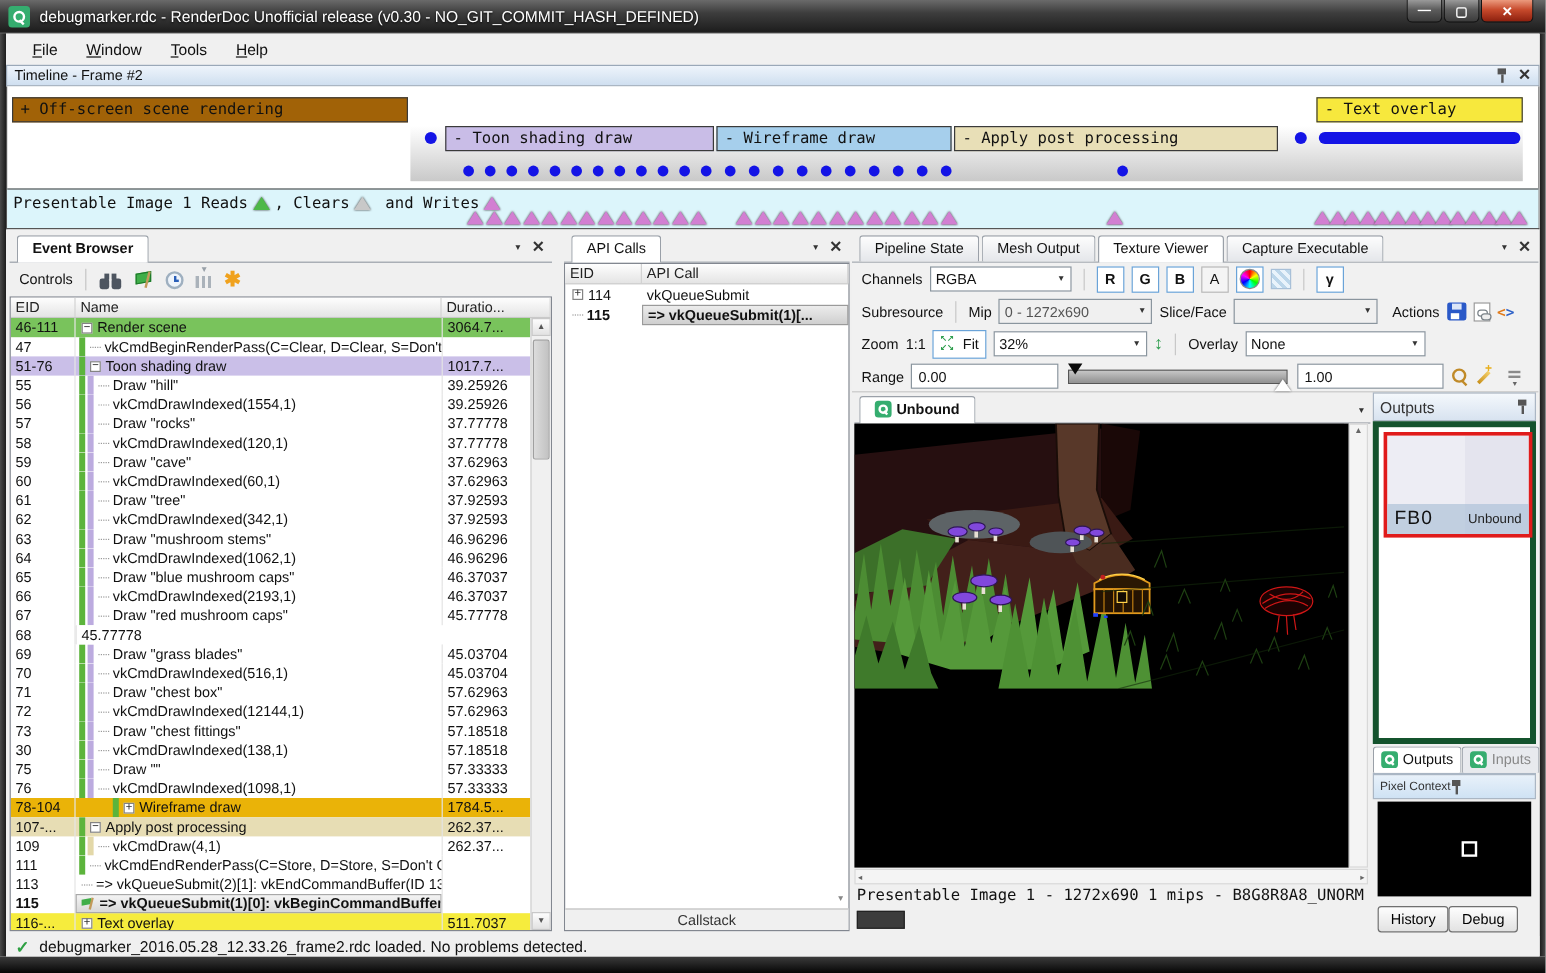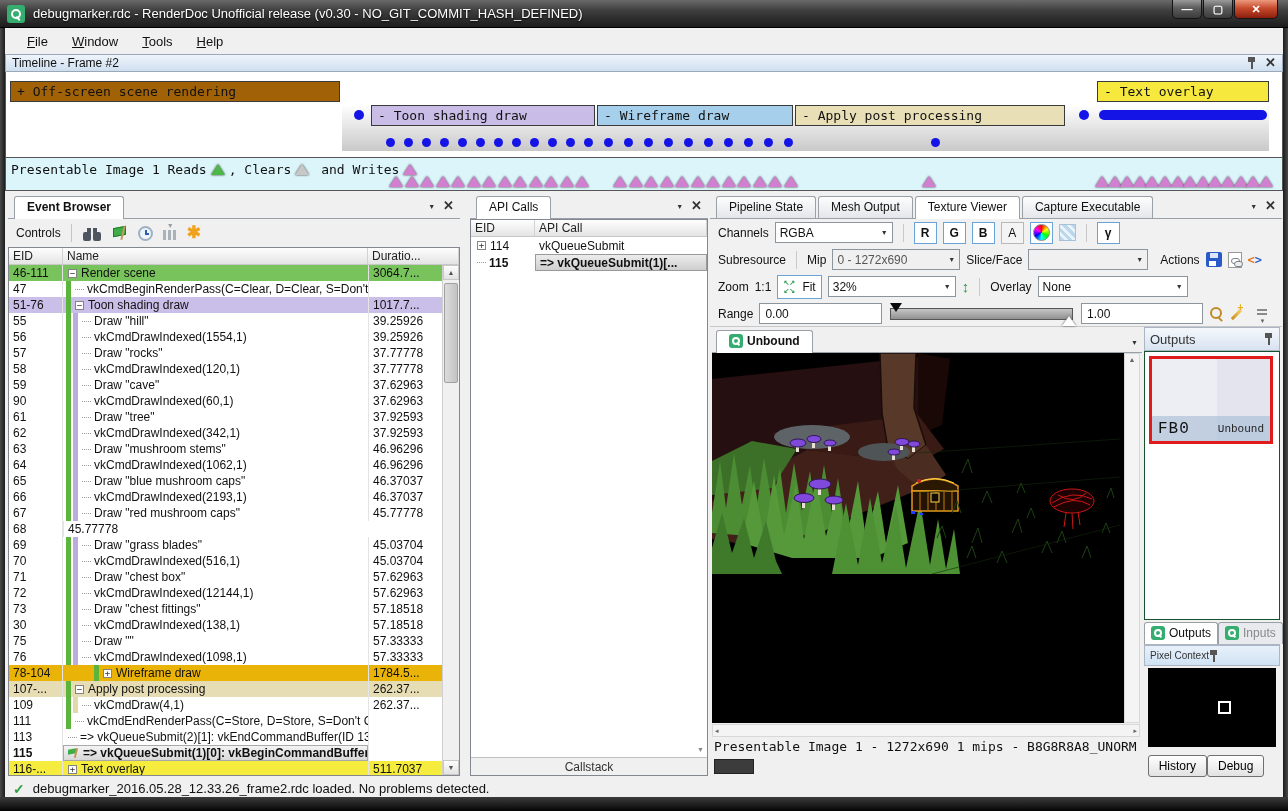--- a/index.html
+++ b/index.html
@@ -157,32 +157,32 @@
   .viewer-tabbar { position:absolute; left:2px; top:0; width:430px; height:26px; border-bottom:1px solid #9aa0a8; display:flex; align-items:flex-end; padding-left:4px; }
   .viewport { position:absolute; left:2px; top:26px; width:412px; height:370px; background:#000; overflow:hidden; }
   .vp-vscroll { position:absolute; left:414px; top:26px; width:16px; height:370px; background:#f4f4f4; border:1px solid #d8d8d8; }
   .vp-hscroll { position:absolute; left:2px; top:397px; width:428px; height:13px; background:#f4f4f4; border:1px solid #d8d8d8; display:flex; justify-content:space-between; align-items:center; padding:0 2px; font-size:7px; color:#666; }
   .tex-status { position:absolute; left:4px; top:412px; width:426px; font-family:"DejaVu Sans Mono",monospace; font-size:13px; }
   .tex-swatch { position:absolute; left:4px; top:432px; width:40px; height:15px; background:#3c3c3c; border:1px solid #222; }
 
   .side { position:absolute; left:434px; top:0; right:2px; bottom:0; }
   .side-head { height:24px; background:linear-gradient(#f4f8fc,#d8e3f0); border:1px solid #aab6c4; display:flex; align-items:center; padding:0 5px; font-size:13px; color:#333; }
   .side-head .sp, .tl-header .sp { flex:1; }
-  .side-body { position:absolute; left:0; top:24px; right:0; height:269px; background:#fff; border:1px solid #14532d;font-family:Liberation Mono, monospace; }
+  .side-body { position:absolute; left:0; top:24px; right:0; height:269px; background:#fff; border:5px solid #14532d; }
   .fb-thumb { position:absolute; left:4px; top:4px; width:124px; height:88px; border:3px solid #e01b1b; background:linear-gradient(90deg,#ededf4 0 55%,#e4e4ee 55%); }
   .fb-strip { position:absolute; left:0; bottom:0; width:100%; height:25px; background:rgba(178,196,218,.75); display:flex; align-items:center; justify-content:space-between; padding:0 6px; }
   .fb-label { font-size:16px; letter-spacing:1px; }
   .fb-status { font-size:11px; color:#222; }
   .side-tabs { position:absolute; left:0; top:293px; right:0; height:25px; display:flex; align-items:flex-end; border-bottom:1px solid #aab6c4; }
   .side-tab { display:flex; align-items:center; gap:4px; padding:3px 6px 4px; border:1px solid #9aa0a8; border-bottom:none; border-radius:3px 3px 0 0; background:#fff; font-size:12px; }
   .side-tab.off { background:#e8eaee; color:#888; }
   .px-head { position:absolute; left:0; top:318px; right:0; height:21px; background:linear-gradient(#e8f1fa,#cfe2f4); border:1px solid #aab6c4; display:flex; align-items:center; padding:0 5px; font-size:10px; color:#333; }
   .px-box { position:absolute; left:4px; top:341px; width:128px; height:79px; background:#000; }
   .px-box::after { content:""; position:absolute; left:55%; top:42%; width:9px; height:9px; border:2px solid #fff; }
-  .side-btns { position:absolute; left:0; top:428px; right:12px; display:flex; justify-content:center; padding:0 4px; }
+  .side-btns { position:absolute; left:0; top:428px; right:12px; display:flex; justify-content:flex-start; padding:0 4px; }
   .pushbtn { border:1px solid #707070; border-radius:3px; background:linear-gradient(#fefefe,#e2e2e2); font-size:12px; padding:3px 10px; }
 
   
   .statusbar { position:absolute; left:0; bottom:0; width:100%; height:17px; background:#f0f0f0; display:flex; align-items:center; padding-left:8px; gap:8px; font-size:13px; }
   .check { color:#2ea043; font-weight:bold; font-size:14px; }
 </style>
 </head>
 <body>
 
 <div class="app">
@@ -397,21 +397,21 @@
               <div class="c-eid">59</div>
               <div class="c-name">
                 <span class="guide g"></span>
                 <span class="guide p"></span>
                 <span class="twig"></span>
                 <span>Draw "cave"</span>
               </div>
               <div class="c-dur">37.62963</div>
             </div>
             <div class="ebrow">
-              <div class="c-eid">90</div>
+              <div class="c-eid">60</div>
               <div class="c-name">
                 <span class="guide g"></span>
                 <span class="guide p"></span>
                 <span class="twig"></span>
                 <span>vkCmdDrawIndexed(60,1)</span>
               </div>
               <div class="c-dur">37.62963</div>
             </div>
             <div class="ebrow">
               <div class="c-eid">61</div>

